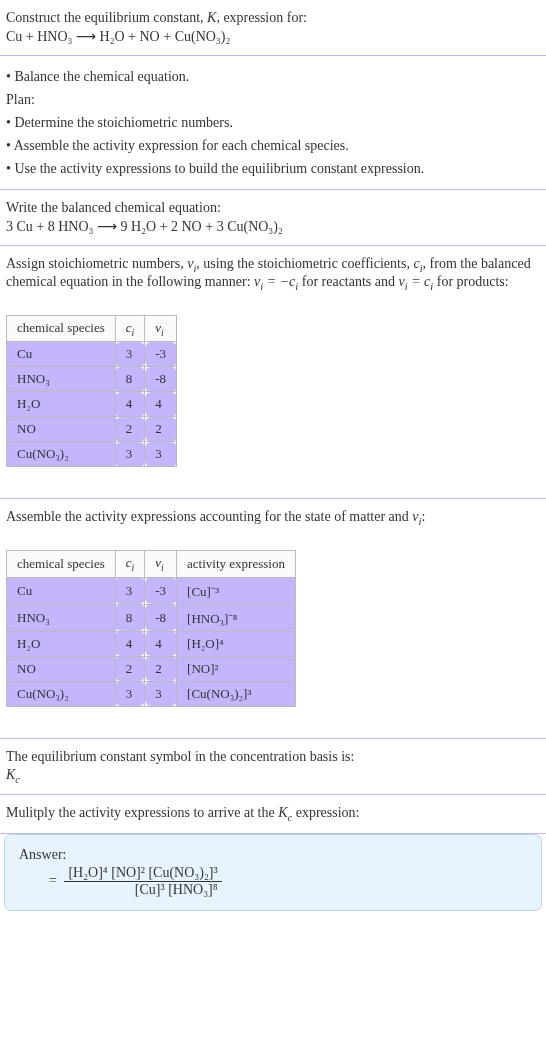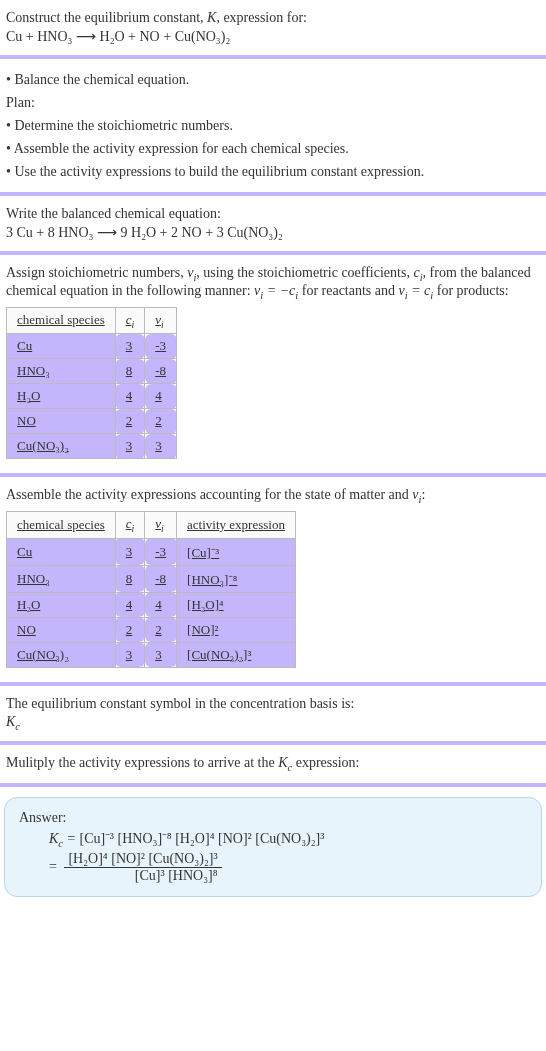--- a/index.html
+++ b/index.html
@@ -7,47 +7,46 @@
     margin: 0;
     padding: 0;
     font-family: Georgia, 'Times New Roman', serif;
     font-size: 14px;
     color: #333;
     background: #fff;
     width: 546px;
   }
   .section {
     padding: 8px 6px;
-    border-bottom: 4px solid #c4b5fd;
+    border-bottom: 1px solid #c4b5fd;
   }
   .section:last-child { border-bottom: none; }
   .line { margin: 2px 0; }
   .math { font-style: italic; }
   sub { font-size: 0.75em; vertical-align: sub; }
   table.data {
     border-collapse: collapse;
-    margin: 6px 0;
-    text-decoration: underline;
+    margin: 23px 0;
   }
   table.data th, table.data td {
     border: 1px solid #bbb;
     padding: 4px 10px;
     text-align: left;
     font-weight: normal;
     font-size: 13px;
     background: #c4b5fd;
   }
   table.data th { background: #fafafa; }
   .center { text-align: center; border-radius: 6px; }
   .answer-box {
     background: #e8f4fb;
     border: 1px solid #b5d6eb;
-    border-radius: 13px;
+    border-radius: 7px;
     padding: 10px 14px;
-    margin: 10px 4px;
+    margin: 0 4px;
   }
   .frac {
     display: inline-block;
     vertical-align: middle;
     text-align: right;
     margin: 0 4px;
   }
   .frac .num { border-bottom: 1px solid #333; padding: 0 4px; display: block; }
   .frac .den { padding: 0 4px; display: block; }
   .indent { padding-left: 30px; }
@@ -170,24 +169,20 @@
 <div class="section">
   <div class="line">
     Mulitply the activity expressions to arrive at the <span class="math">K<sub>c</sub></span> expression:
   </div>
 </div>
 
 <div class="answer-box">
   <div class="line">Answer:</div>
   <div class="indent">
     <div class="line">
-      <span class="math">K<sub>c</sub> = </span>
-      <span>[Cu]⁻³ [HNO₃]⁻⁸ [H₂O]⁴ [NO]² [Cu(NO₃)₂]³</span>
-    </div>
-    <div class="line">
       <span>= </span>
       <span class="frac">
         <span class="num">[H₂O]⁴ [NO]² [Cu(NO₃)₂]³</span>
         <span class="den">[Cu]³ [HNO₃]⁸</span>
       </span>
     </div>
   </div>
 </div>
 
 </body></html>

